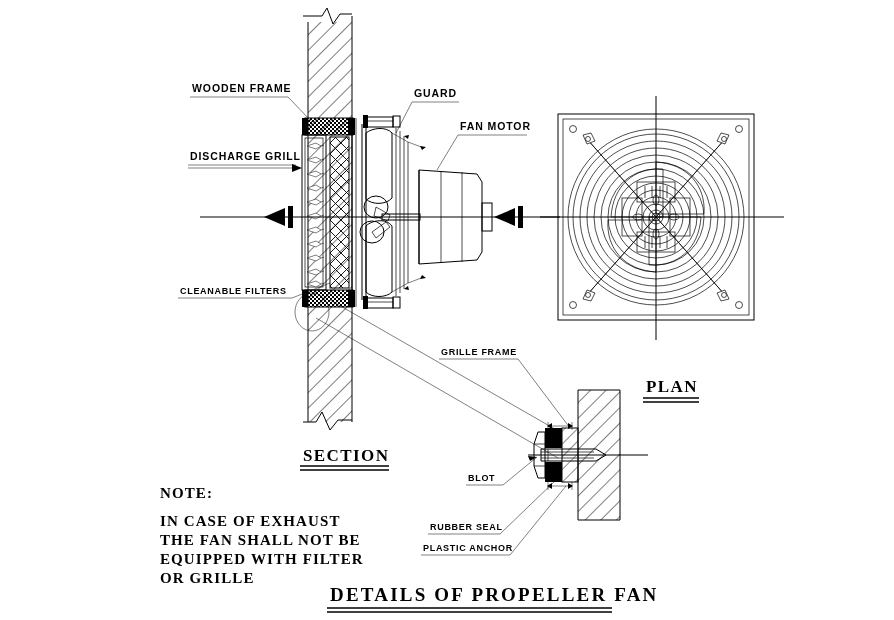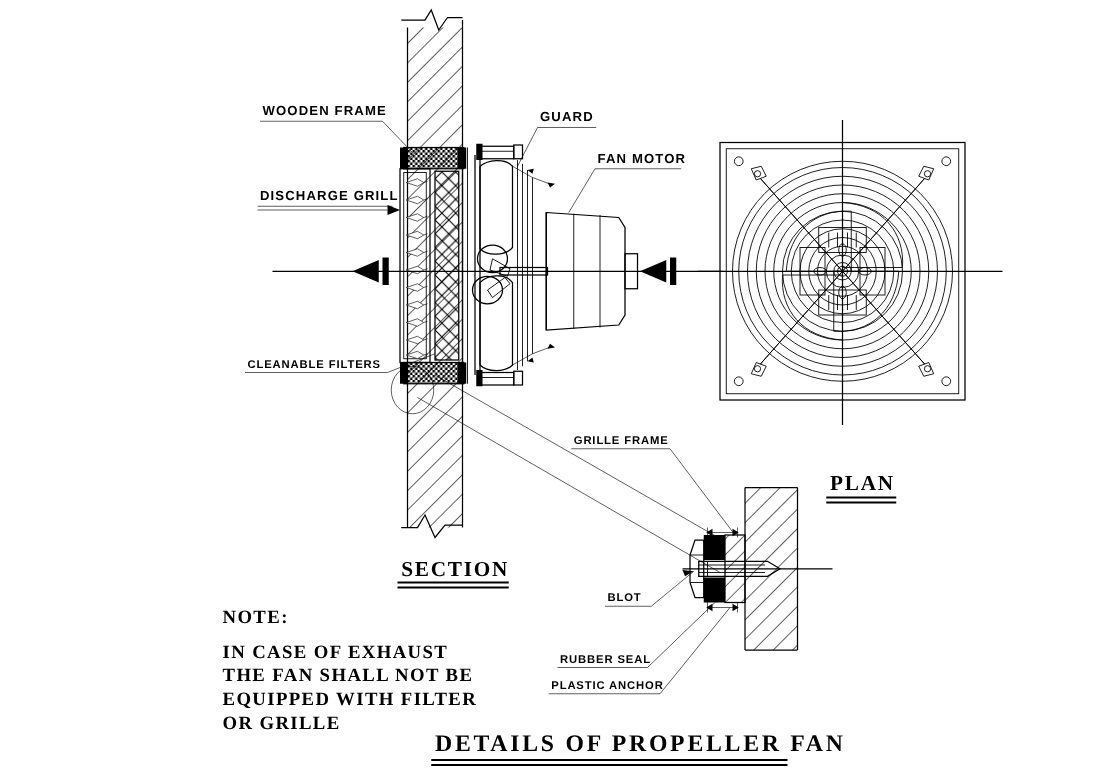--- a/index.html
+++ b/index.html
@@ -8,21 +8,20 @@
     padding: 0;
     background: #ffffff;
   }
   #sheet {
     position: relative;
     width: 784px;
     height: 620px;
     background: #ffffff;
     overflow: hidden;
     font-family: "Liberation Sans", sans-serif;
-    margin-left: 18px;
   }
   #cad {
     position: absolute;
     left: 0;
     top: 0;
     width: 894px;
     height: 620px;
   }
   .cad-text {
     font-family: "Liberation Sans", sans-serif;

